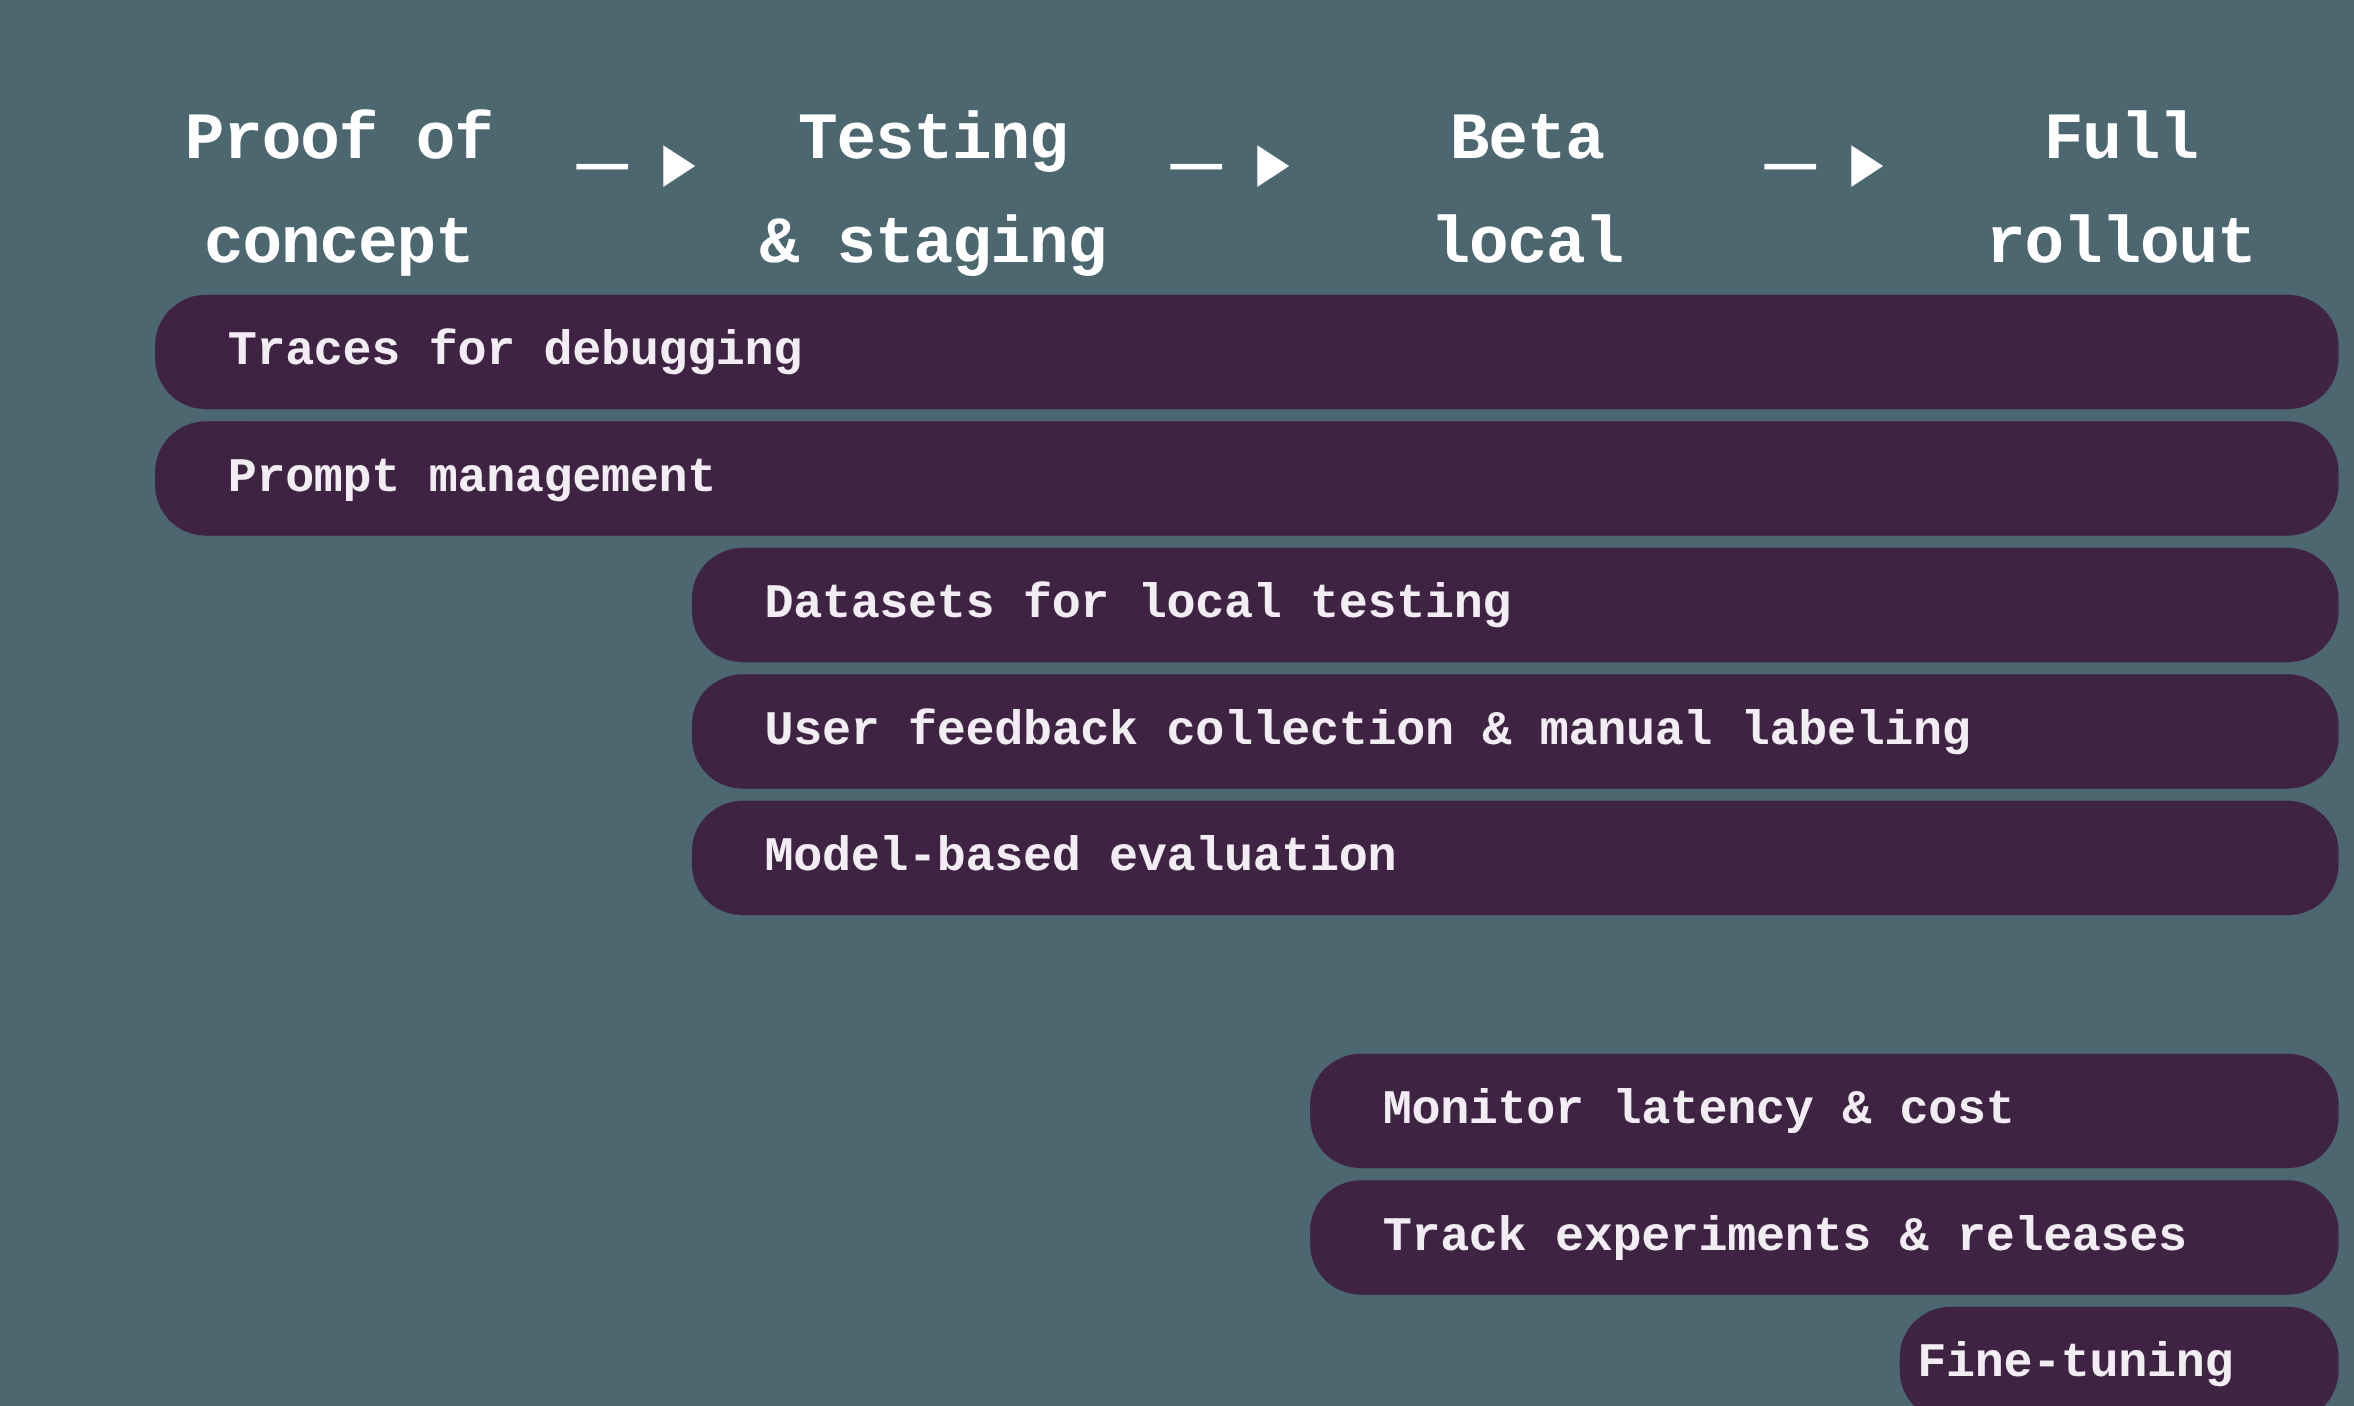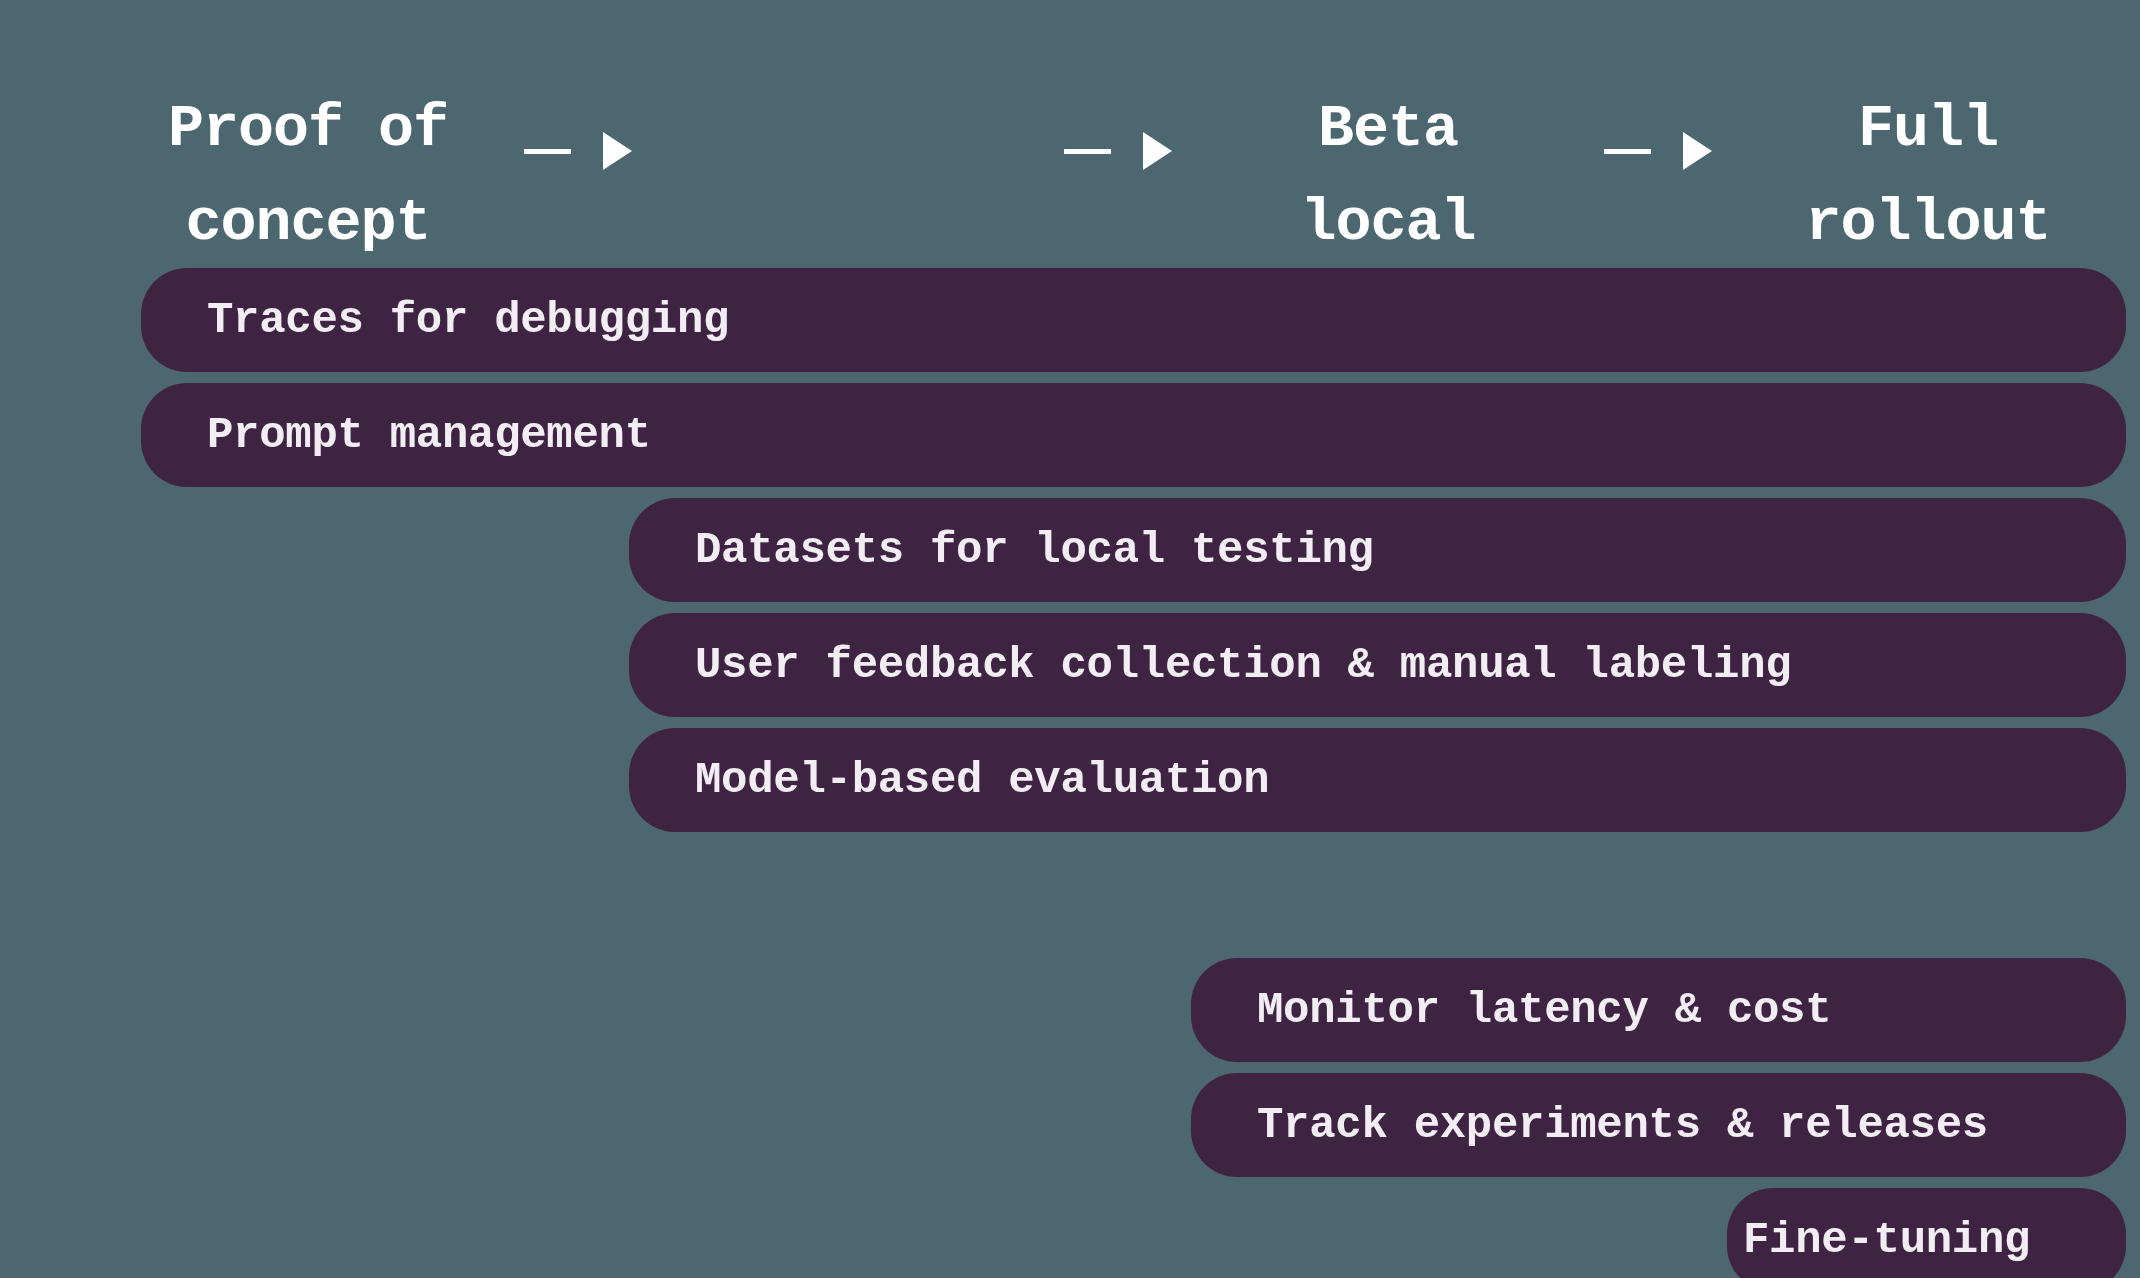--- a/index.html
+++ b/index.html
@@ -77,20 +77,24 @@
 </style>
 </head>
 <body>
 
 <div class="canvas">
 
   <div class="stage" style="left:24px">
     <div>Proof of</div>
     <div>concept</div>
   </div>
+  <div class="stage" style="left:564px">
+    <div>Testing</div>
+    <div>&amp; staging</div>
+  </div>
   <div class="stage" style="left:1104px">
     <div>Beta</div>
     <div>local</div>
   </div>
   <div class="stage" style="left:1644px">
     <div>Full</div>
     <div>rollout</div>
   </div>
 
   <div class="arrow" style="left:444px">

